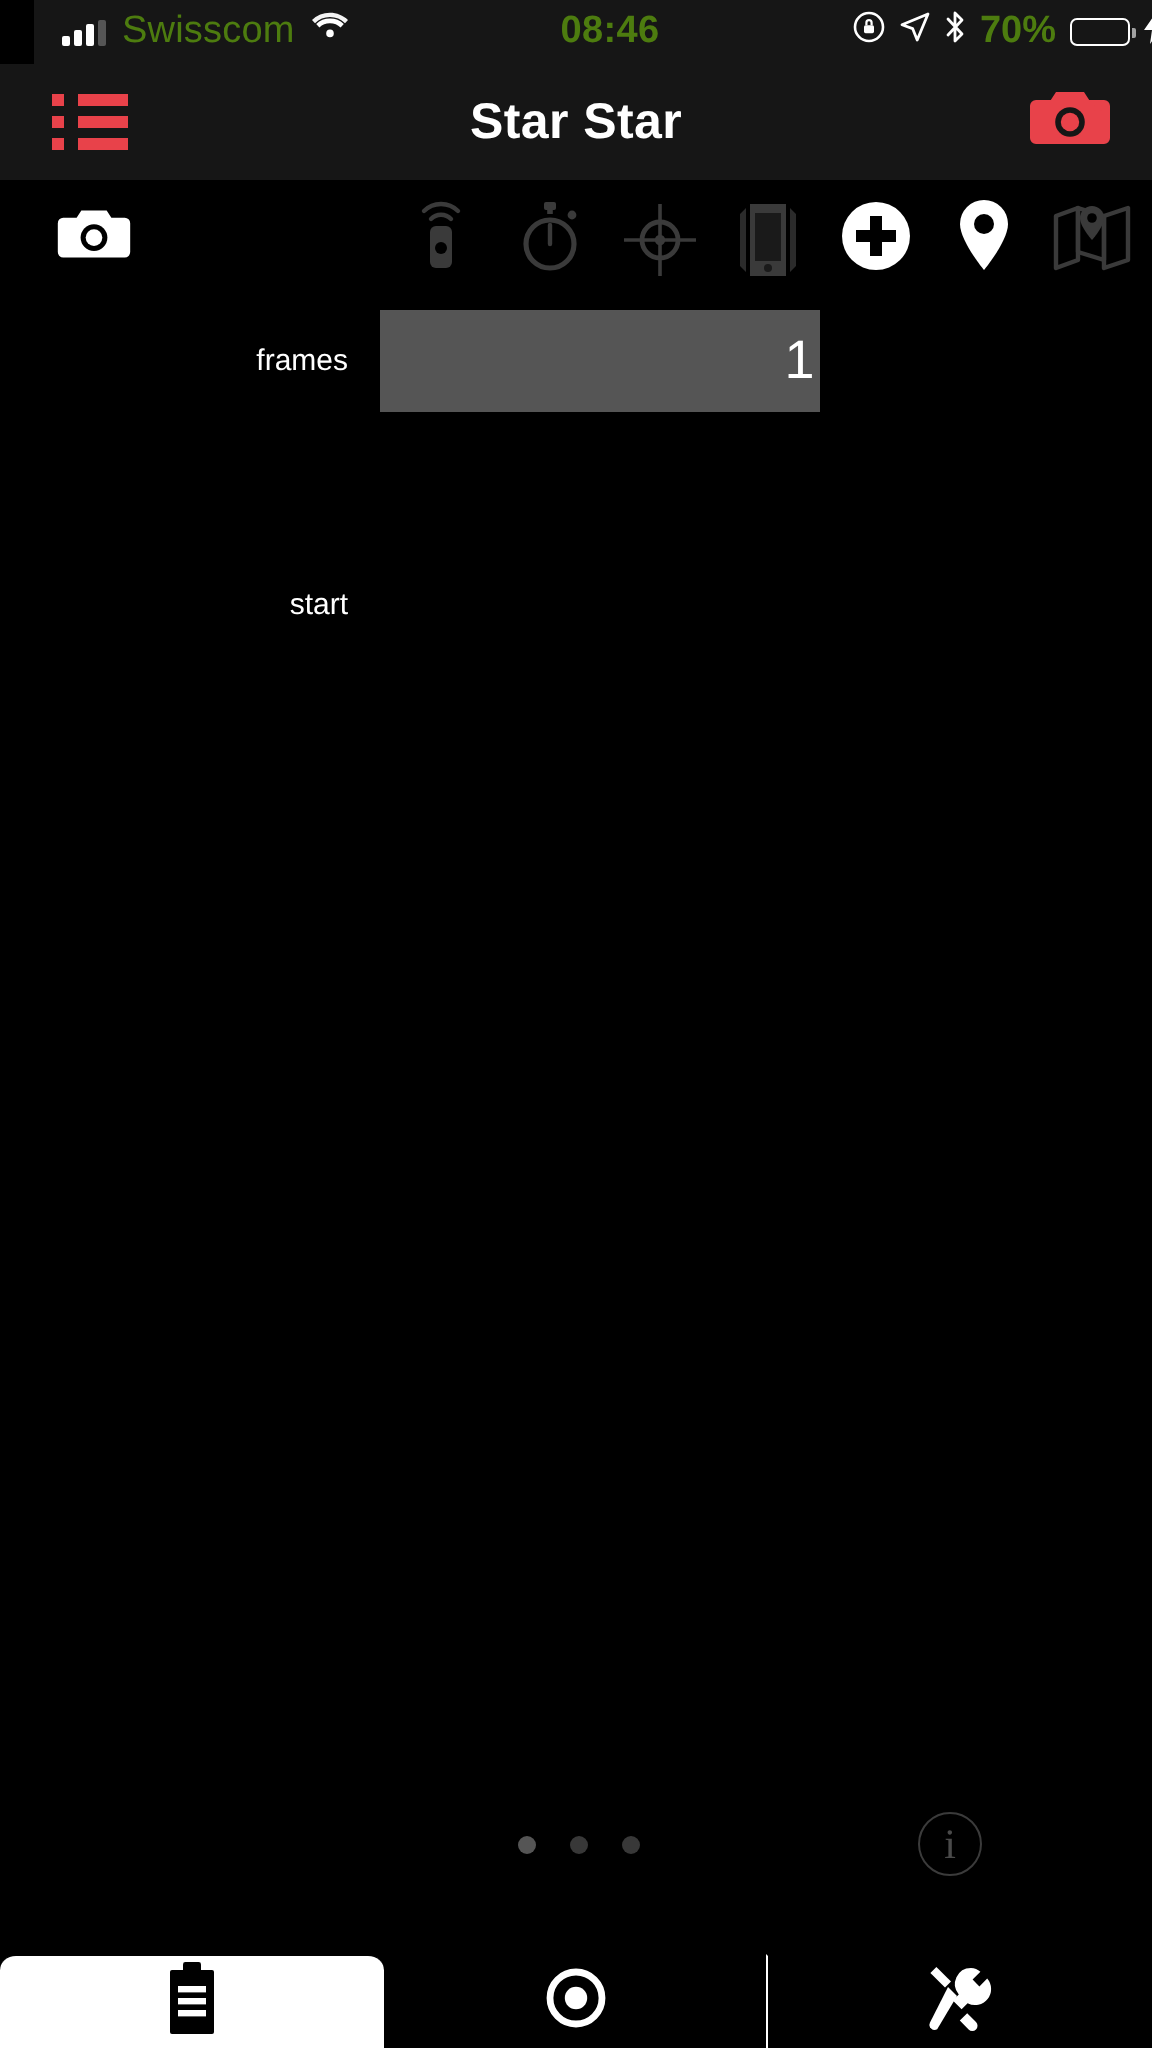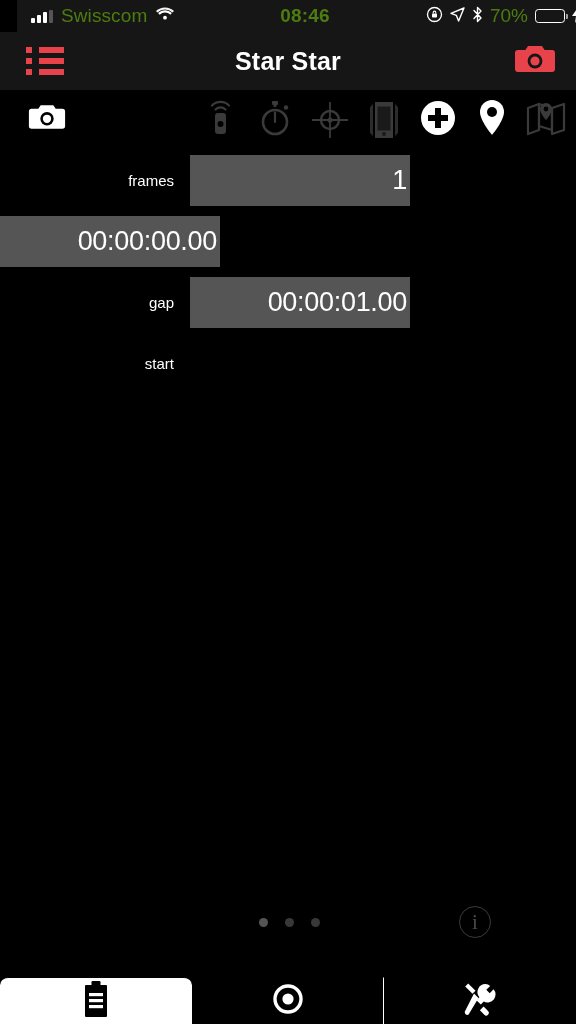--- a/index.html
+++ b/index.html
@@ -21,21 +21,21 @@
   .sb-center { position:absolute; left:0; width:576px; text-align:center;
                font-size:19px; font-weight:bold; letter-spacing:0.2px; }
   .sb-right { position:absolute; right:10px; display:flex; align-items:center; gap:7px; }
   .carrier { font-size:19px; letter-spacing:0.1px; }
   .sig { display:flex; align-items:flex-end; gap:2px; height:13px; }
   .sig i { width:4px; background:#fff; border-radius:1px; display:block; }
   .sig i:nth-child(1){ height:5px; }
   .sig i:nth-child(2){ height:8px; }
   .sig i:nth-child(3){ height:11px; }
   .sig i:nth-child(4){ height:13px; background:#555; }
-  .pct { font-size:19px; }
+  .pct { font-size:19px;font-weight:bold; }
   .batt {
     width:30px; height:14px; border:1.6px solid #fff; border-radius:3.5px;
     position:relative; padding:1.5px;
   }
   .batt::after{ content:""; position:absolute; right:-3.5px; top:4px;
     width:2px; height:5px; background:#fff; border-radius:0 1px 1px 0; opacity:.6;}
   .batt-fill{ height:100%; background:#4CD964; border-radius:1.5px; }
 
   
   .navbar {
@@ -291,31 +291,22 @@
   <div class="form">
 
     <div class="frow">
       <div class="flabel">frames</div>
       <div class="fbox">
         <span class="fval">1</span>
       </div>
     </div>
 
     <div class="frow">
-      <div class="fbox">
-        <span class="fval">00:00:00.00</span>
-      </div>
-    </div>
-
-    <div class="frow">
-      <div class="flabel">gap</div>
-      <div class="fbox">
-        <span class="fval">00:00:01.00</span>
-      </div>
-    </div>
+    </div>
+
 
     <div class="frow">
       <div class="flabel">start</div>
     </div>
 
   </div>
 
   <div class="dots">
     <span class="active"></span>
     <span></span>

